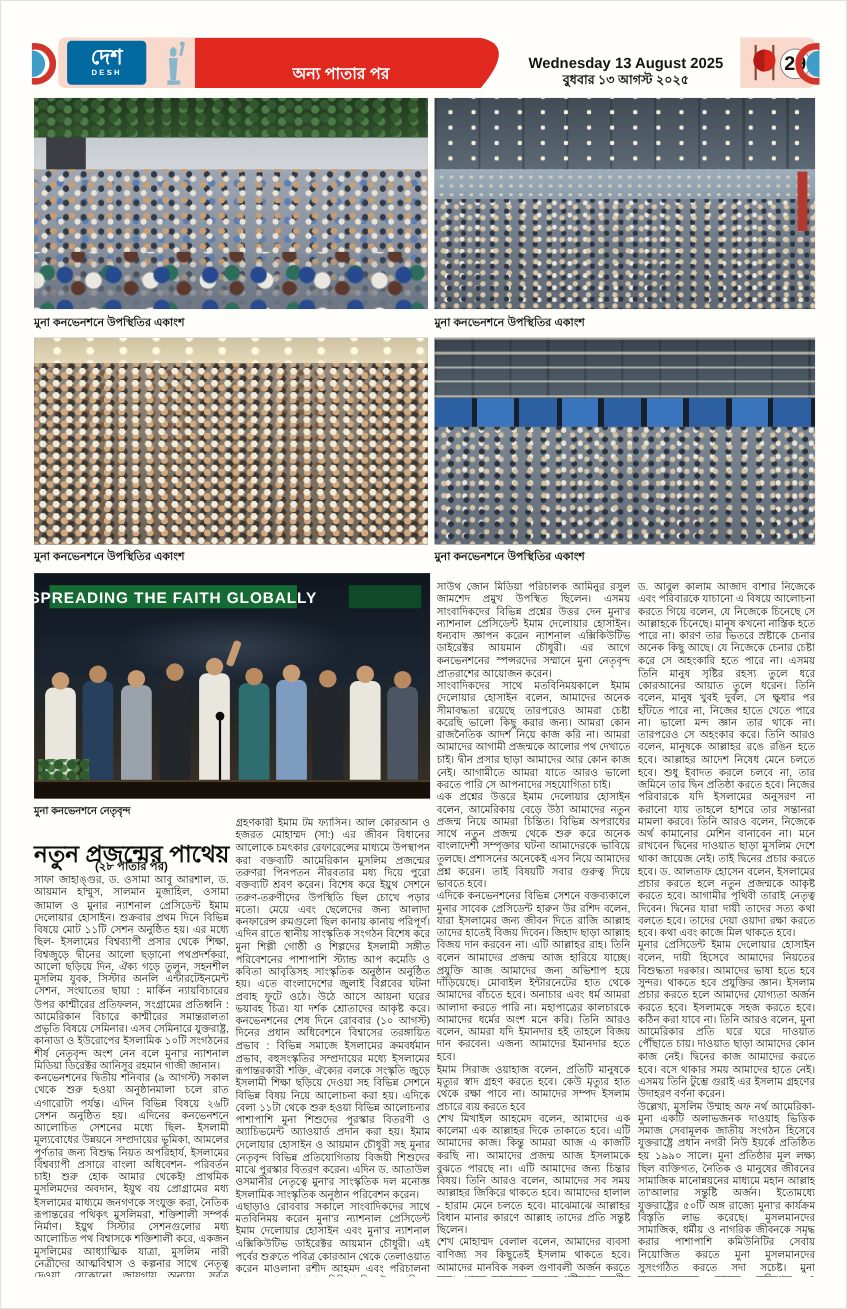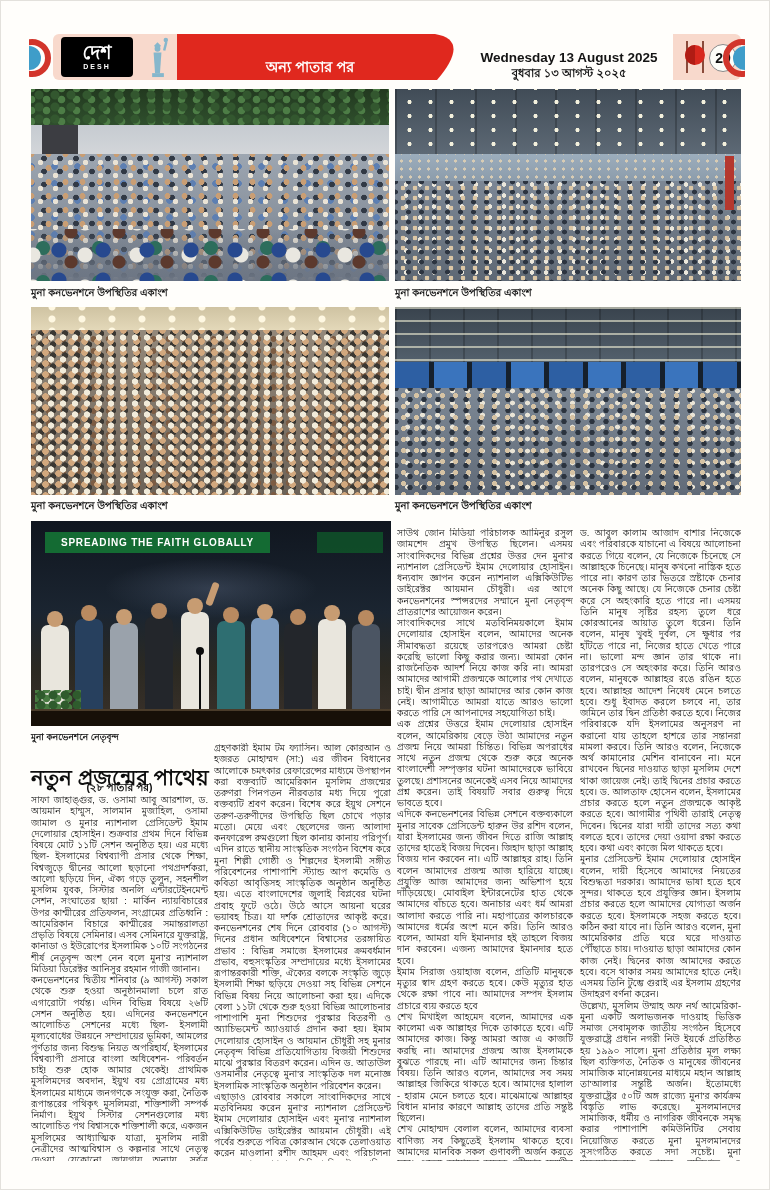--- a/index.html
+++ b/index.html
@@ -15,39 +15,39 @@
   .hdr-pink-right{position:absolute;left:642px;top:0;width:68px;height:46px;background:#f8d9cc;border-radius:0 6px 6px 0;}
   .endcap{position:absolute;top:2px;width:26px;height:42px;overflow:hidden;}
   .endcap.left{left:-2px;}
   .endcap.right{left:688px;}
   .endcap .ring{position:absolute;top:3px;width:26px;height:26px;border:6px solid #d2352b;border-radius:50%;}
   .endcap.left .ring{left:-16px;}
   .endcap.right .ring{right:-16px;}
   .endcap .ball{position:absolute;top:10px;width:24px;height:24px;background:#3f9dc9;border-radius:50%;}
   .endcap.left .ball{left:-12px;}
   .endcap.right .ball{right:-12px;}
-  .logo-blk{position:absolute;left:30px;top:3px;width:72px;height:40px;background:#000000;border-radius:4px;
+  .logo-blk{position:absolute;left:30px;top:3px;width:72px;height:40px;background:#0369a1;border-radius:4px;
     display:flex;flex-direction:column;align-items:center;justify-content:center;color:#fff;}
   .logo-main{font-size:19px;font-weight:bold;line-height:20px;}
   .logo-sub{font-size:7px;font-weight:bold;letter-spacing:2px;line-height:8px;}
   .statue{position:absolute;left:108px;top:2px;width:38px;height:43px;}
   .red-swoosh{
     position:absolute;left:146px;top:0;width:296px;height:46px;background:#e0281e;
     clip-path:path('M0 0 H258 Q294 6 260 46 H0 Z');
     display:flex;align-items:flex-end;justify-content:center;
   }
   .red-swoosh .lbl{color:#ffffff;font-weight:bold;font-size:14.5px;padding-right:30px;}
   .cream{position:absolute;left:400px;top:0;width:246px;height:46px;background:#ebe6d6;
     display:flex;flex-direction:column;align-items:center;justify-content:center;z-index:-1;}
   .cream-z{position:absolute;left:430px;top:0;width:216px;height:46px;display:flex;flex-direction:column;align-items:center;justify-content:flex-end;}
   .date-en{font-size:13.5px;font-weight:bold;color:#141414;line-height:16px;}
   .date-bn{font-size:11.5px;font-weight:bold;color:#141414;line-height:14px;}
   .emblem{position:absolute;left:648px;top:5px;width:32px;height:36px;}
   .pagenum{position:absolute;left:678px;top:10px;width:26px;height:26px;background:#fdfdf8;border:1px solid #8a8a8a;
-    border-radius:50%;display:flex;align-items:center;justify-content:center;font-size:14px;font-weight:bold;color:#111;}
+    border-radius:50%;display:flex;align-items:center;justify-content:center;font-size:18px;font-weight:bold;color:#111;}
   
   .photo{position:absolute;overflow:hidden;background:#8b95a2;}
   .ph1{left:30px;top:88px;width:358px;height:192px;}
   .ph2{left:394px;top:88px;width:346px;height:192px;}
   .ph3{left:30px;top:306px;width:358px;height:188px;}
   .ph4{left:394px;top:306px;width:346px;height:188px;}
   .ph-cap{position:absolute;font-weight:bold;font-size:10px;color:#151515;white-space:nowrap;}
   .cap1{left:30px;top:284px;}
   .cap2{left:394px;top:284px;}
   .cap3{left:30px;top:497px;}
@@ -104,21 +104,21 @@
   .p4-screens{position:absolute;left:0;right:0;top:29%;height:15%;background:
     repeating-linear-gradient(90deg,#2d5fa3 0 34px,#16202c 34px 39px,#3a74bd 39px 72px,#16202c 72px 77px);}
   .p4-crowd{position:absolute;left:0;right:0;bottom:0;height:57%;background:
     radial-gradient(circle,#d6c3a4 2.3px,transparent 2.8px) 2px 2px/13px 11px,
     radial-gradient(circle,#2b333e 2.4px,transparent 2.9px) 8px 6px/14px 11px,
     radial-gradient(circle,#e9e4d6 2.2px,transparent 2.7px) 5px 9px/15px 12px,
     linear-gradient(180deg,#7d8895,#616b78);}
   
   .stage{left:30px;top:520px;width:360px;height:205px;background:linear-gradient(180deg,#10161f 0%,#1b2531 45%,#2b2922 72%,#3a312a 100%);}
   .stage-banner{position:absolute;left:14px;top:11px;width:225px;height:21px;background:#146b33;
-    display:flex;align-items:center;justify-content:center;color:#fff;font-weight:bold;font-size:10px;letter-spacing:.8px;white-space:nowrap;}
+    display:flex;align-items:center;justify-content:center;color:#fff;font-weight:bold;font-size:14px;letter-spacing:.8px;white-space:nowrap;}
   .stage-banner2{position:absolute;right:8px;top:11px;width:66px;height:21px;background:#0f5429;opacity:.85;}
   .stage-glow{position:absolute;left:20%;top:18%;width:60%;height:30%;background:radial-gradient(ellipse,rgba(190,210,255,.16),transparent 70%);}
   .stage-floor{position:absolute;left:0;right:0;bottom:0;height:15px;background:#171008;border-top:2px solid #4a3c2a;}
   .person{position:absolute;bottom:15px;width:28px;height:92px;border-radius:7px 7px 0 0;}
   .person::before{content:'';position:absolute;top:-14px;left:6px;width:16px;height:16px;border-radius:50%;background:#c79c72;}
   .person:nth-of-type(odd)::before{background:#b98a60;}
   .ps1{left:10px;height:86px;background:#e9e6dd;}
   .ps2{left:44px;height:92px;background:#27405e;}
   .ps3{left:79px;height:88px;background:#9aa2ab;}
   .ps4{left:114px;height:94px;background:#23262b;}

